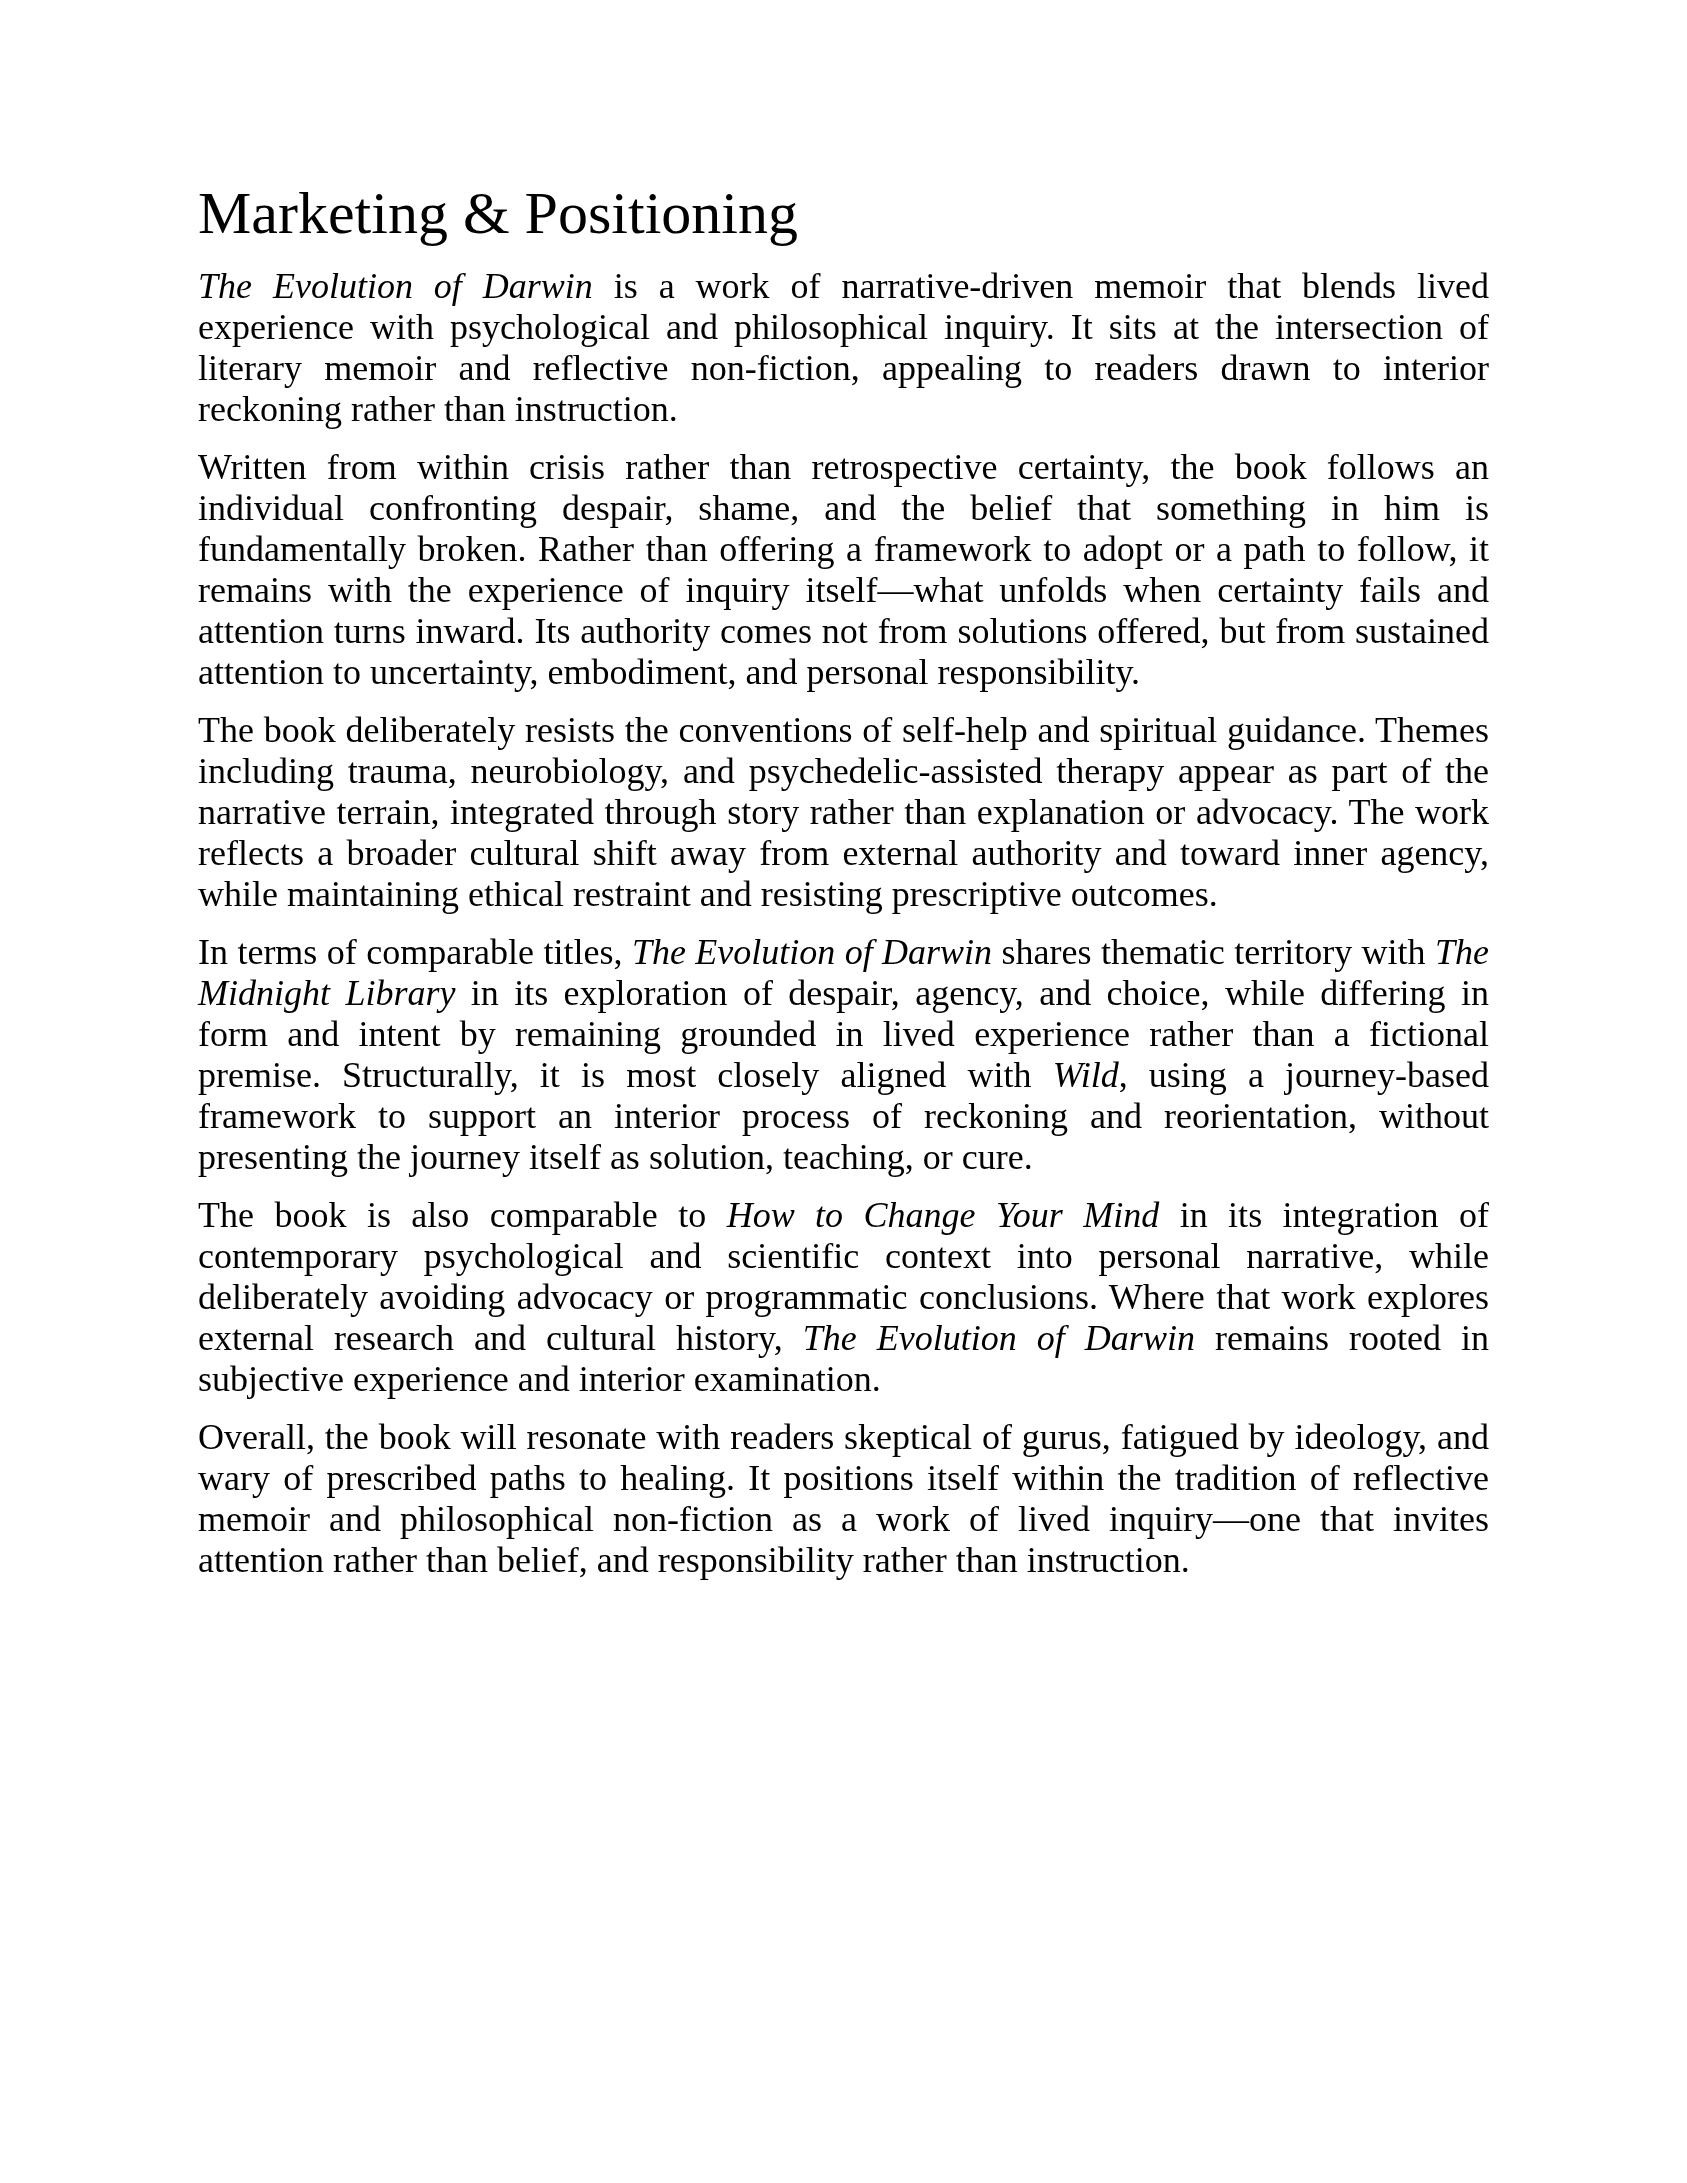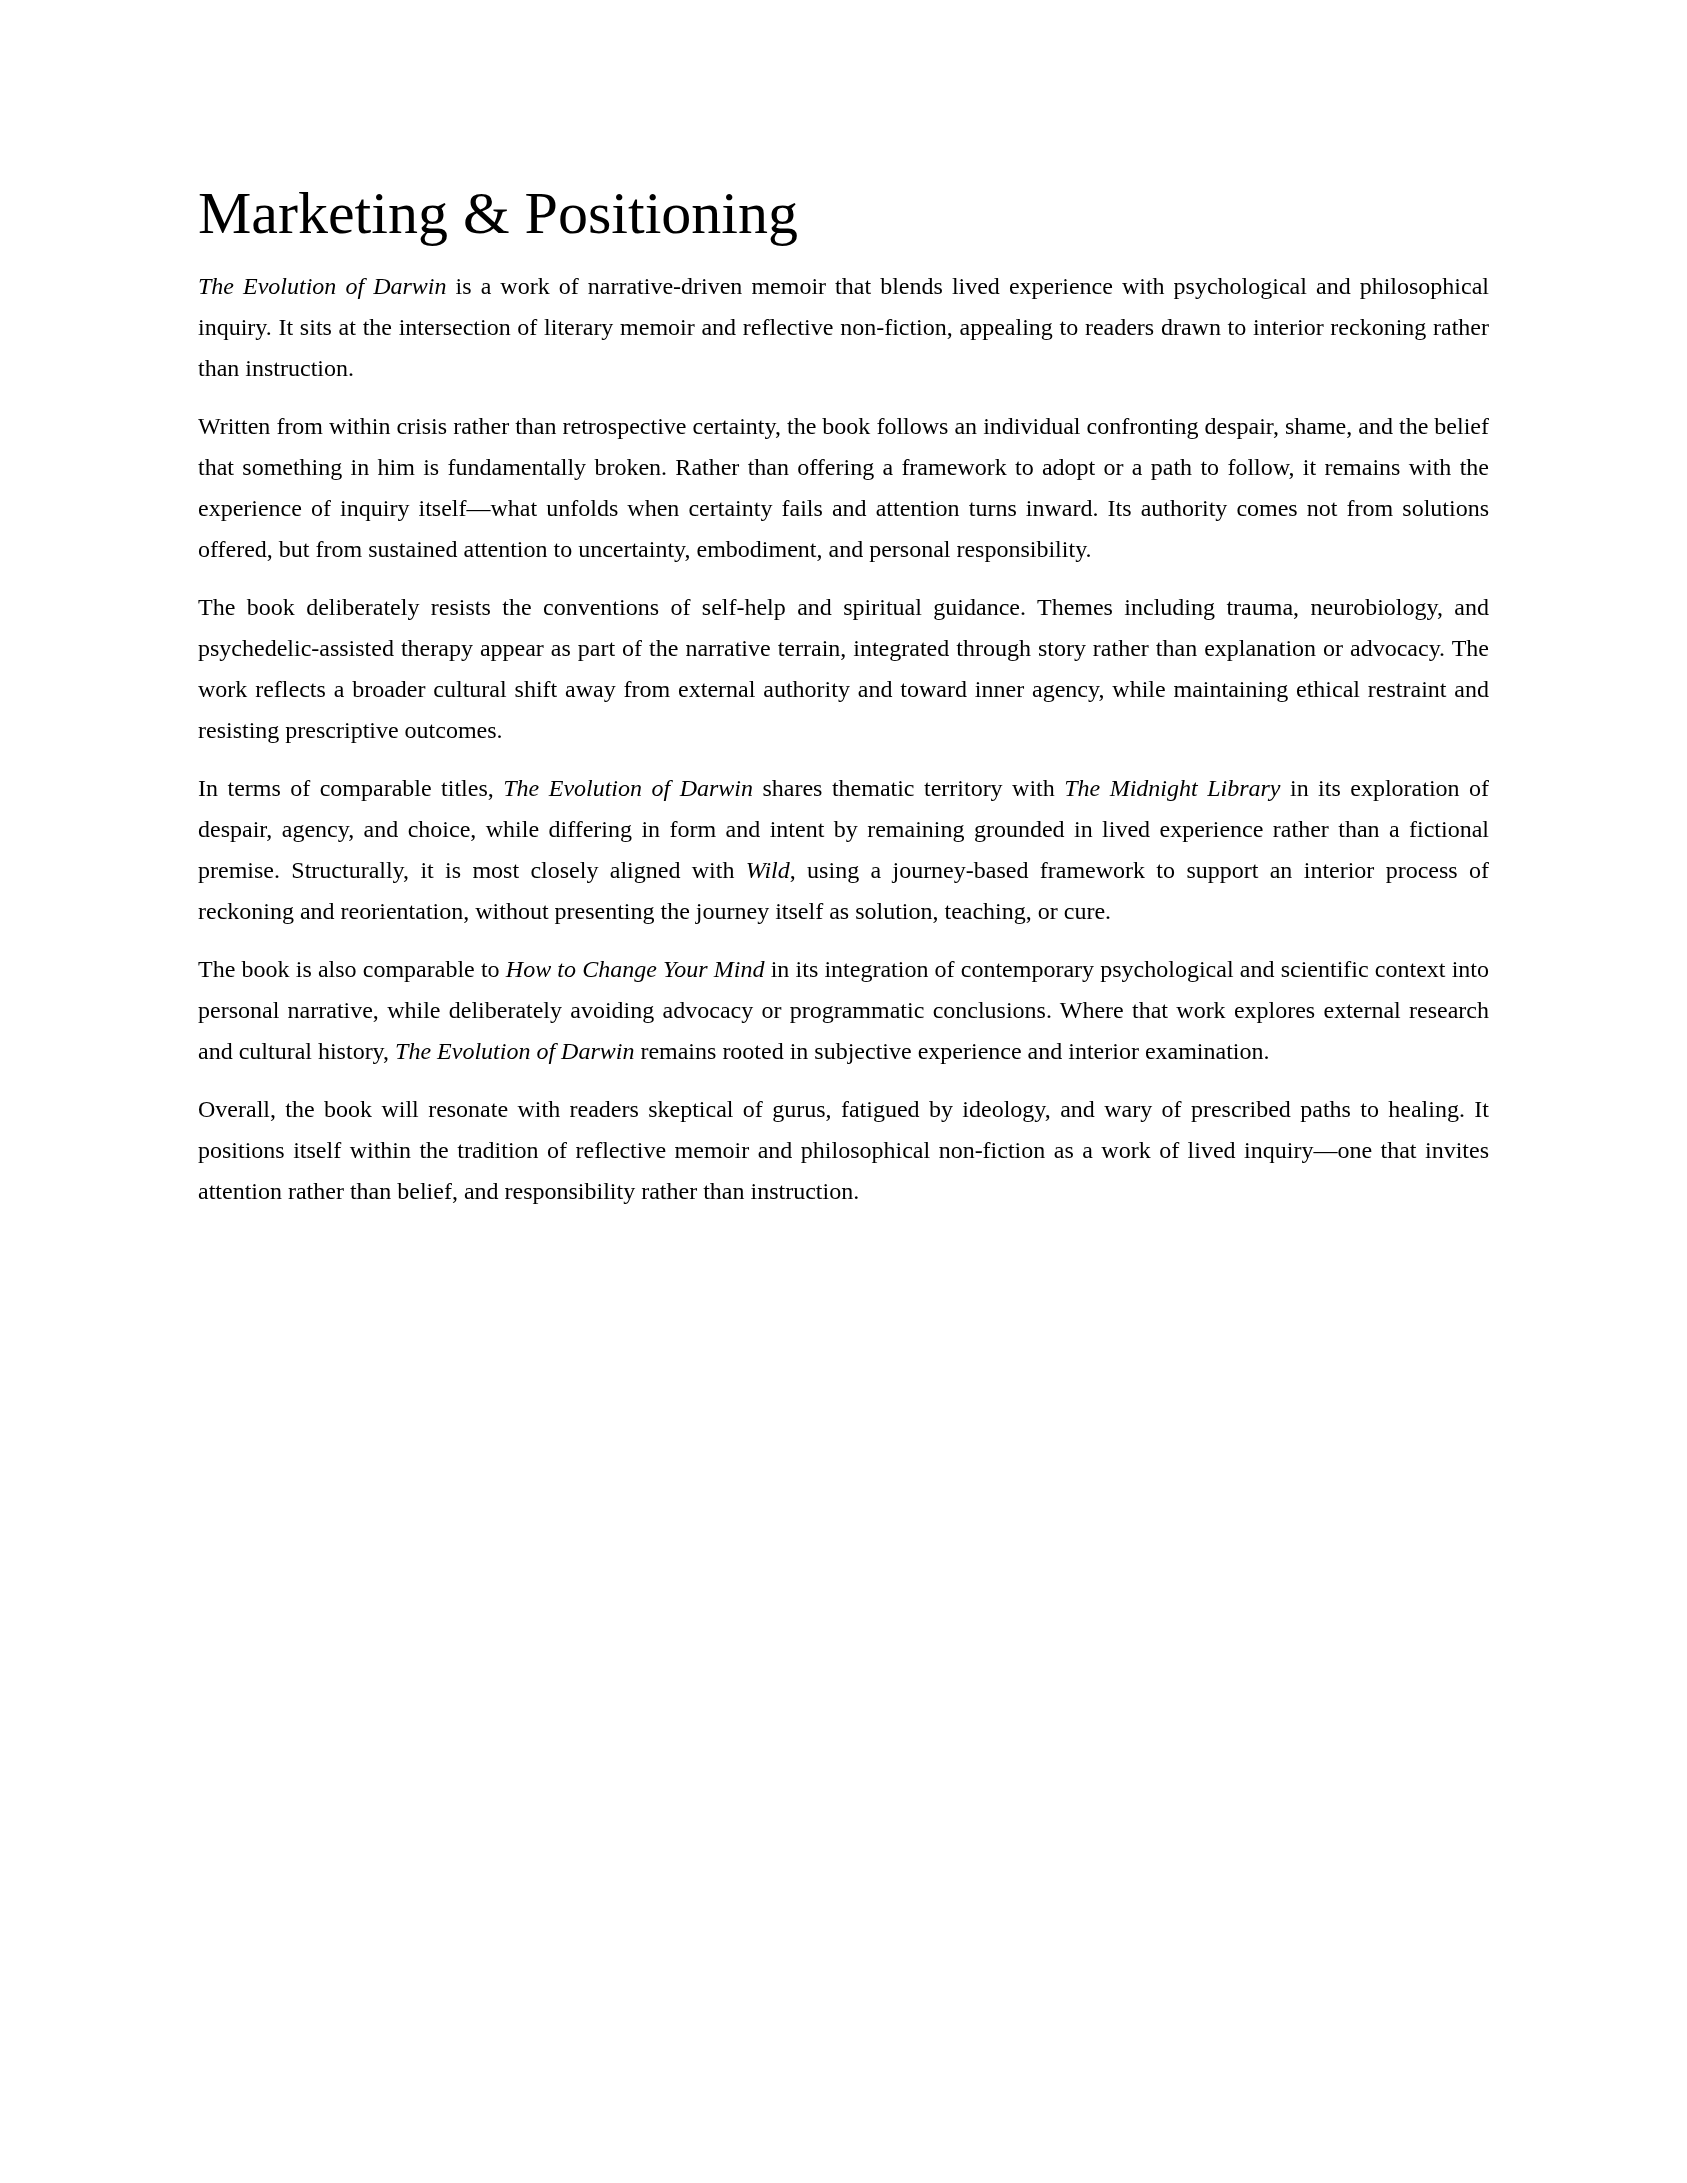--- a/index.html
+++ b/index.html
@@ -23,21 +23,21 @@
   }
   .title {
     margin: 0 0 22.5px 0;
     font-size: 60px;
     font-weight: 400;
     line-height: 1.0;
     color: #000000;
   }
   .content p.para {
     margin: 0 0 17px 0;
-    font-size: 24px;
+    font-size: 36px;
     line-height: 41px;
     text-align: justify;
     text-align-last: left;
     hyphens: none;
     color: #000000;
   }
   .content p.para em {
     font-style: italic;
   }
 </style>

